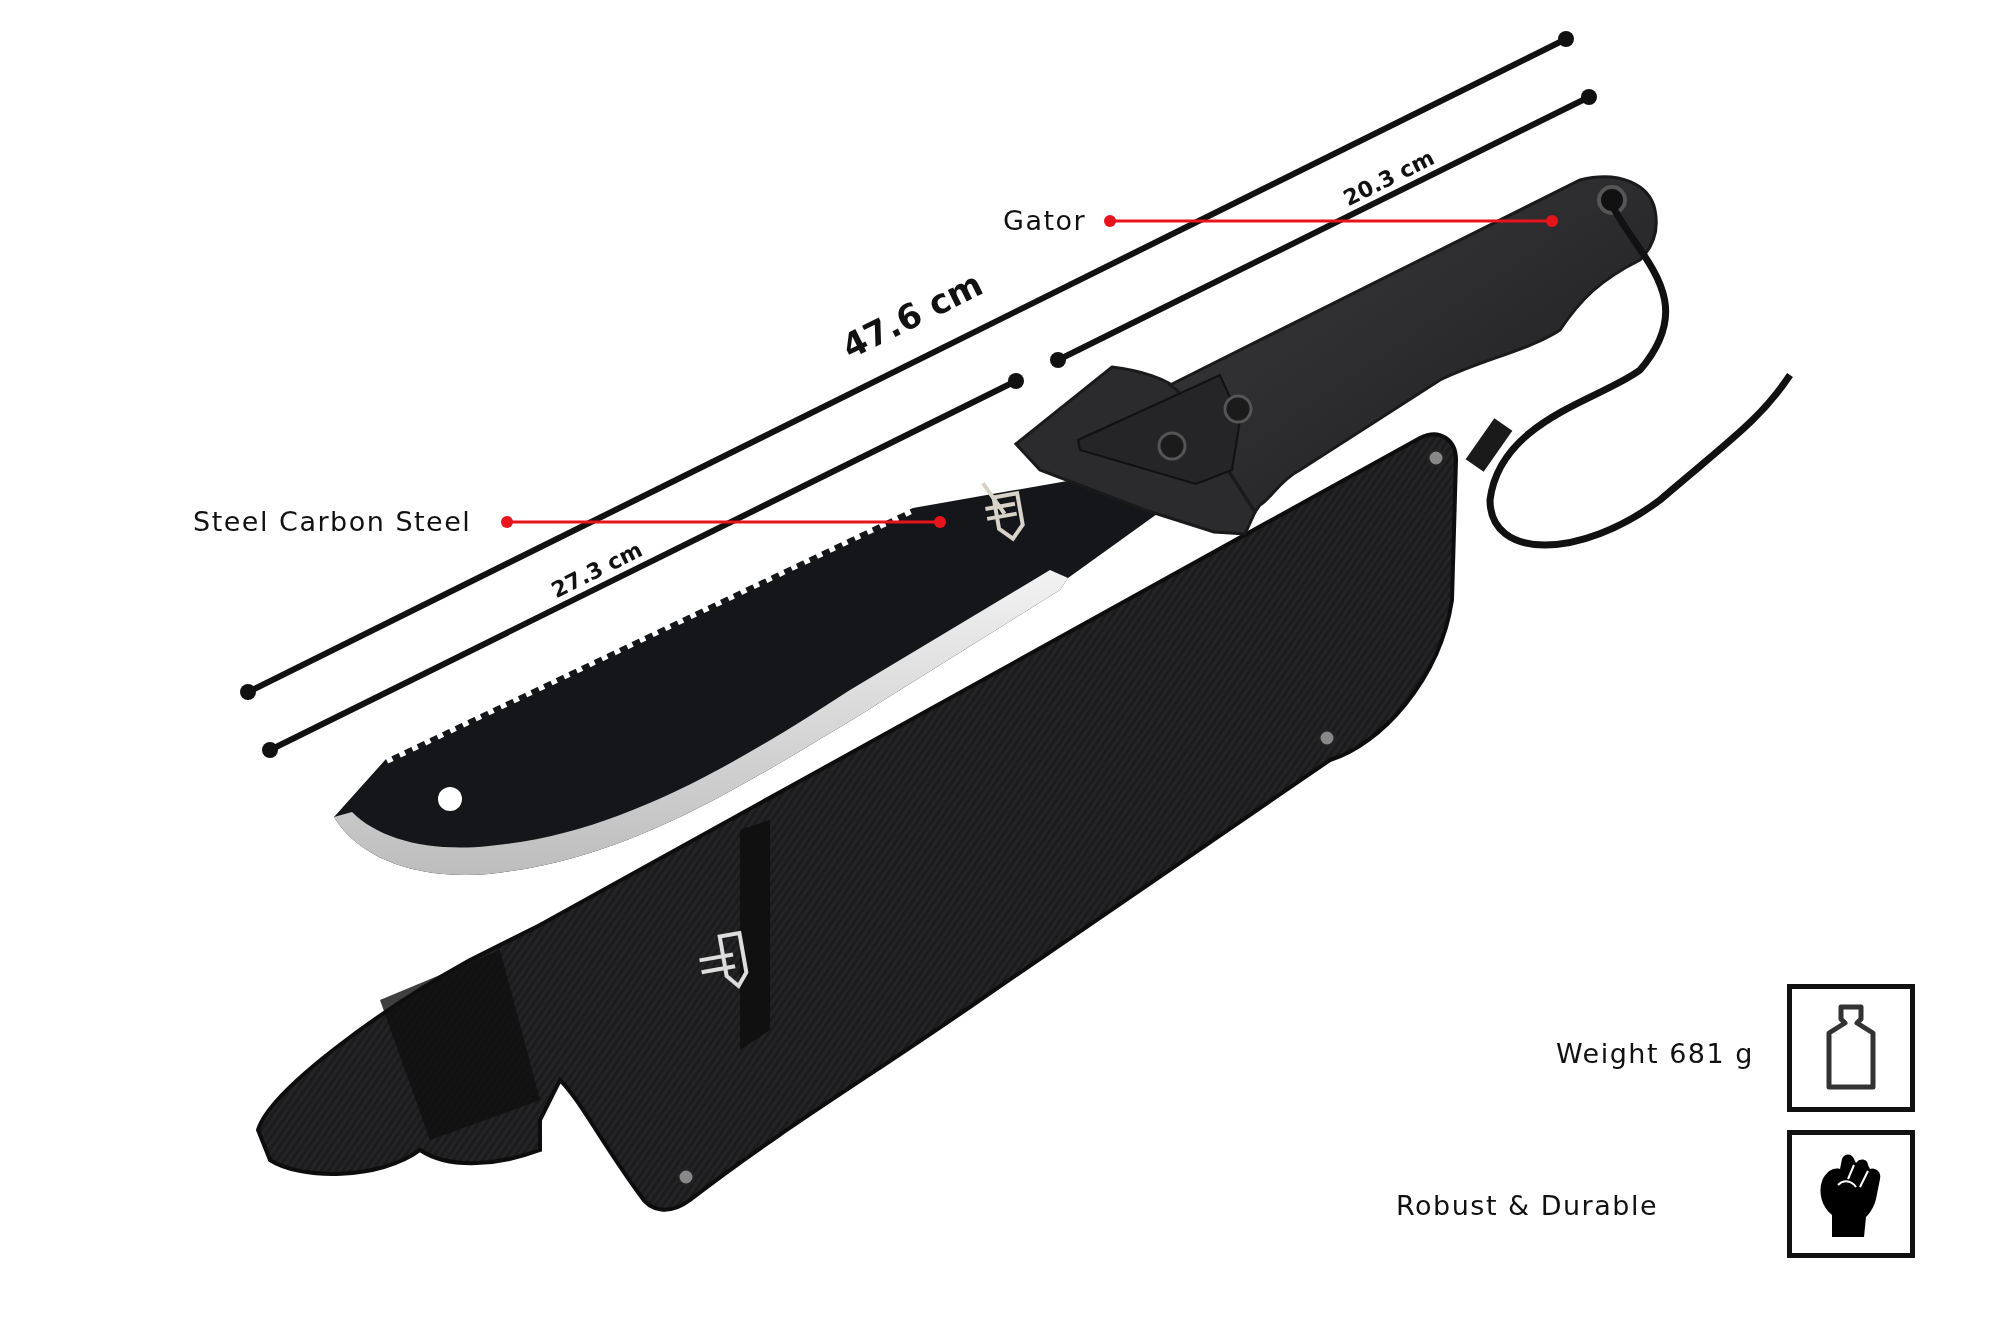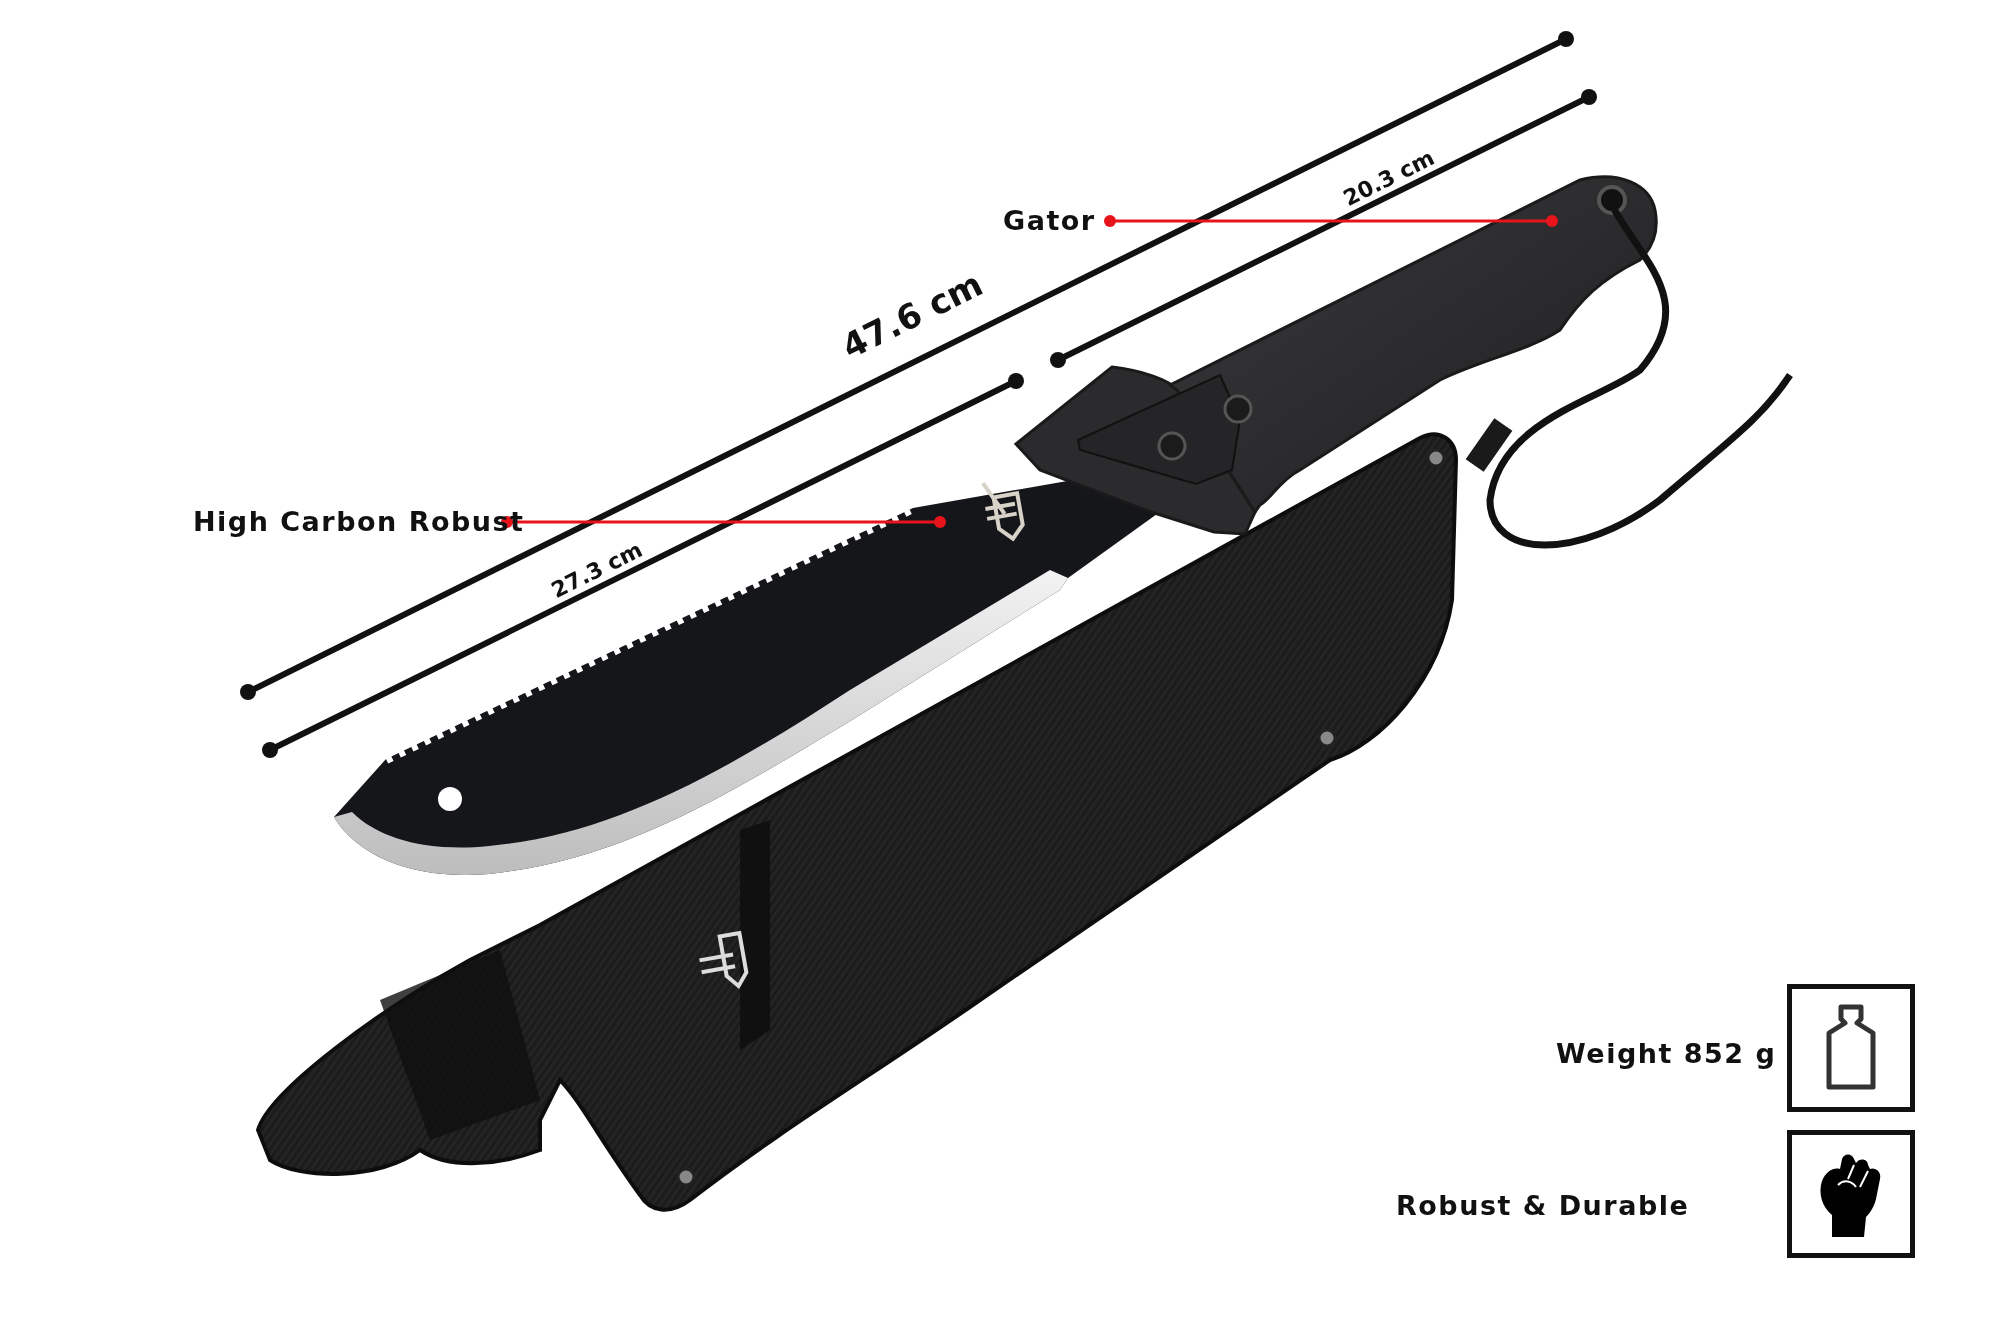--- a/index.html
+++ b/index.html
@@ -1,18 +1,18 @@
 <!DOCTYPE html>
 <html><head>
 <meta charset="utf-8">
 <style>
   html, body { margin:0; padding:0; background:#ffffff; }
   body { width:2000px; height:1331px; position:relative; overflow:hidden; font-family:"DejaVu Sans", sans-serif; }
   svg.scene { position:absolute; left:0; top:0; }
-  .label { position:absolute; color:#111; font-weight:bold; font-size:27px; letter-spacing:1.5px; white-space:nowrap; line-height:1; }
+  .label { position:absolute; color:#111; font-weight:normal; font-size:27px; letter-spacing:1.5px; white-space:nowrap; line-height:1; }
   .dim { position:absolute; color:#111; font-weight:bold; white-space:nowrap; transform-origin:left bottom; line-height:1; }
   .feat-box { position:absolute; width:128px; height:128px; border:5px solid #111; box-sizing:border-box; background:#fff; display:flex; align-items:center; justify-content:center; }
 </style>
 </head>
 <body>
 
 <svg class="scene" width="2000" height="1331" viewBox="0 0 2000 1331">
   <defs>
     <pattern id="weave" width="6" height="6" patternUnits="userSpaceOnUse" patternTransform="rotate(35)">
       <rect width="6" height="6" fill="#1b1b1c"></rect>
@@ -89,27 +89,27 @@
     <circle cx="1552" cy="221" r="6" fill="#e8141c"></circle>
   </g>
   <g>
     <line x1="507" y1="522" x2="940" y2="522" stroke="#e8141c" stroke-width="3"></line>
     <circle cx="507" cy="522" r="6" fill="#e8141c"></circle>
     <circle cx="940" cy="522" r="6" fill="#e8141c"></circle>
   </g>
 </svg>
 
 <div class="label" style="left:1003px; top:207px;">Gator</div>
-<div class="label" style="left:193px; top:508px;">High Carbon Robust</div>
+<div class="label" style="left:193px; top:508px;">Steel Carbon Steel</div>
 
 <div class="dim" style="left:852px; top:330px; font-size:34px; transform:rotate(-26.4deg);">47.6 cm</div>
 <div class="dim" style="left:1350px; top:188px; font-size:22px; transform:rotate(-26.4deg);">20.3 cm</div>
 <div class="dim" style="left:558px; top:580px; font-size:22px; transform:rotate(-26.4deg);">27.3 cm</div>
 
-<div class="label" style="left:1556px; top:1040px;">Weight 852 g</div>
+<div class="label" style="left:1556px; top:1040px;">Weight 681 g</div>
 <div class="feat-box" style="left:1787px; top:984px;">
   <svg width="60" height="90" viewBox="0 0 60 90">
     <path d="M20,4 L40,4 L40,16 L36,20 L52,30 L52,84 L8,84 L8,30 L24,20 L20,16 Z" fill="none" stroke="#333" stroke-width="5" stroke-linejoin="round"></path>
   </svg>
 </div>
 
 <div class="label" style="left:1396px; top:1192px;">Robust &amp; Durable</div>
 <div class="feat-box" style="left:1787px; top:1130px;">
   <svg width="70" height="90" viewBox="0 0 70 90">
     <path d="M16,88 L16,66 C6,58 2,44 6,32 C10,22 18,18 24,20 L26,10 C28,4 36,4 38,10 L40,14 C44,8 52,10 52,16 L54,20 C58,18 66,22 64,30 L60,50 C58,58 54,64 50,68 L48,88 Z" fill="#000"></path>

